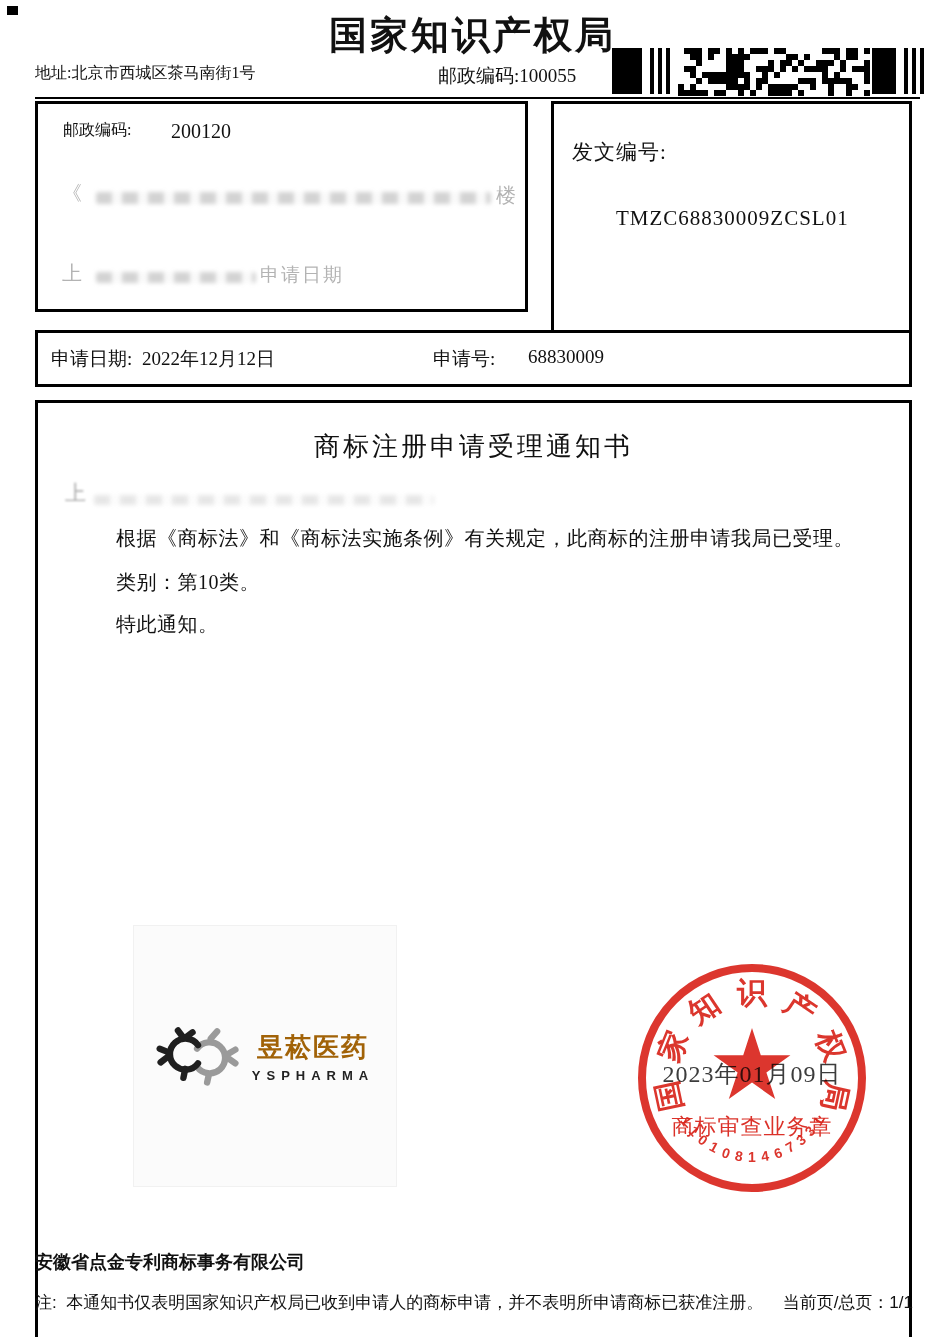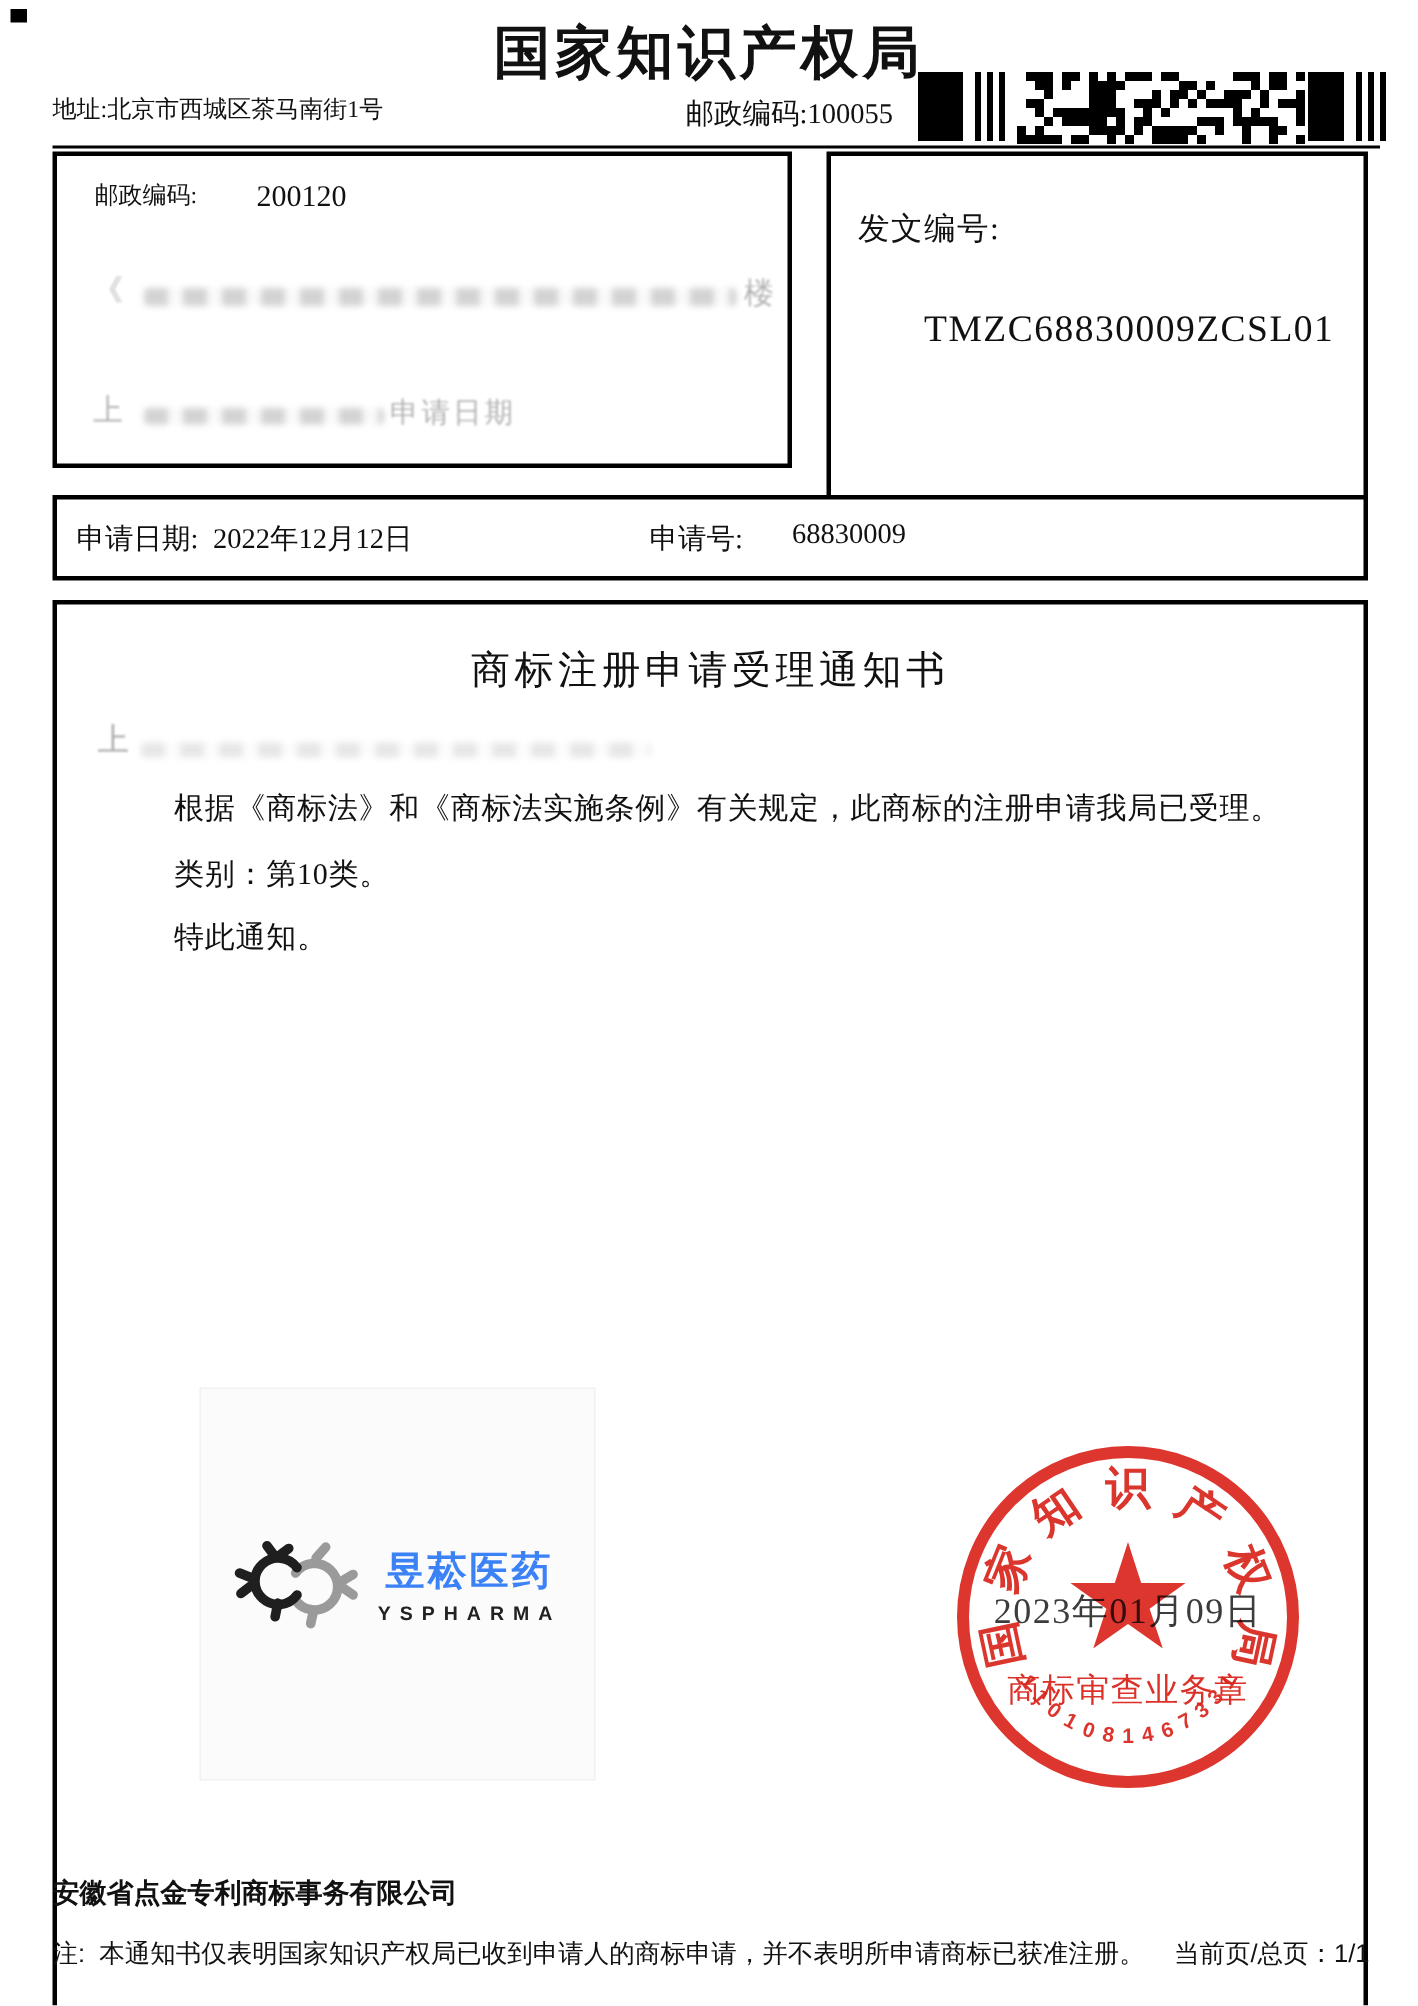--- a/index.html
+++ b/index.html
@@ -4,57 +4,57 @@
 <style>
   html,body{margin:0;padding:0;background:#fff;}
   .page{position:relative;width:945px;height:1337px;background:#fff;overflow:hidden;
         font-family:"Liberation Serif",serif;color:#111;}
   .abs{position:absolute;}
 
   
   .corner-mark{left:7px;top:6px;width:11px;height:9px;background:#000;}
   .doc-title{left:0;right:0;top:10px;text-align:center;font-size:38px;font-weight:700;letter-spacing:3px;}
   .addr-line{left:35px;top:63px;font-size:16px;}
-  .postal-line{left:438px;top:63px;font-size:19px;margin-left:19px;}
+  .postal-line{left:438px;top:63px;font-size:19px;}
   .barcode{left:612px;top:46px;width:318px;height:50px;}
   .header-rule{left:35px;top:97px;width:885px;height:2px;background:#000;}
 
   
   .box{border:3px solid #000;box-sizing:border-box;background:#fff;}
   .recipient-box{left:35px;top:101px;width:493px;height:211px;}
   .docnum-box{left:551px;top:101px;width:361px;height:268px;}
   .app-bar{left:35px;top:330px;width:877px;height:57px;}
   .notice-box{left:35px;top:400px;width:877px;height:1091px;}
 
   .postal-label{left:25px;top:16px;font-size:16px;}
   .postal-value{left:133px;top:16px;font-size:20px;}
 
   .redacted{color:#9a9a9a;filter:blur(0.6px);opacity:.75;}
   .smudge{background:repeating-linear-gradient(90deg,rgba(140,140,140,.38) 0 16px,rgba(205,205,205,.10) 16px 26px);
           filter:blur(2px);border-radius:3px;}
 
   .docnum-label{left:18px;top:34px;font-size:21px;letter-spacing:1px;}
-  .docnum-value{left:62px;top:102px;font-size:25px;letter-spacing:1px;}
+  .docnum-value{left:62px;top:102px;font-size:21px;letter-spacing:1px;}
 
   .appbar-date-label{left:13px;top:13px;font-size:19px;}
   .appbar-date-value{left:104px;top:13px;font-size:19px;text-align:right;}
   .appbar-num-label{left:395px;top:13px;font-size:19px;}
   .appbar-num-value{left:490px;top:13px;font-size:19px;}
 
   .notice-title{left:0;right:0;top:26px;text-align:center;font-size:26px;letter-spacing:3px;}
   .notice-recipient{left:27px;top:76px;font-size:21px;color:#a8a8a8;filter:blur(0.8px);}
   .notice-p{left:78px;font-size:20px;letter-spacing:0.5px;}
   .p1{top:122px;} .p2{top:166px;} .p3{top:208px;}
 
   
   .tm-panel{left:95px;top:522px;width:262px;height:260px;background:#fbfbfb;border:1px solid #f1f1f1;
             display:flex;align-items:center;justify-content:center;}
   .tm-lockup{display:flex;align-items:center;gap:12px;}
   .tm-names{display:flex;flex-direction:column;align-items:center;}
-  .tm-cn{font-size:26px;font-weight:700;letter-spacing:2px;color:#3b82f6;
+  .tm-cn{font-size:26px;font-weight:700;letter-spacing:2px;color:#a16207;
          font-family:"Liberation Sans",sans-serif;}
   .tm-en{font-size:13px;font-weight:700;letter-spacing:6px;color:#222;margin-top:3px;
          font-family:"Liberation Sans",sans-serif;}
 
   
   .seal{left:600px;top:561px;width:228px;height:228px;}
   .seal *{position:absolute;}
   .seal-ring{left:0;top:0;width:228px;height:228px;border:8px solid var(--seal,#d9251c);
              border-radius:50%;box-sizing:border-box;opacity:.92;}
   .seal-char{width:34px;height:34px;line-height:34px;text-align:center;font-size:30px;font-weight:700;

